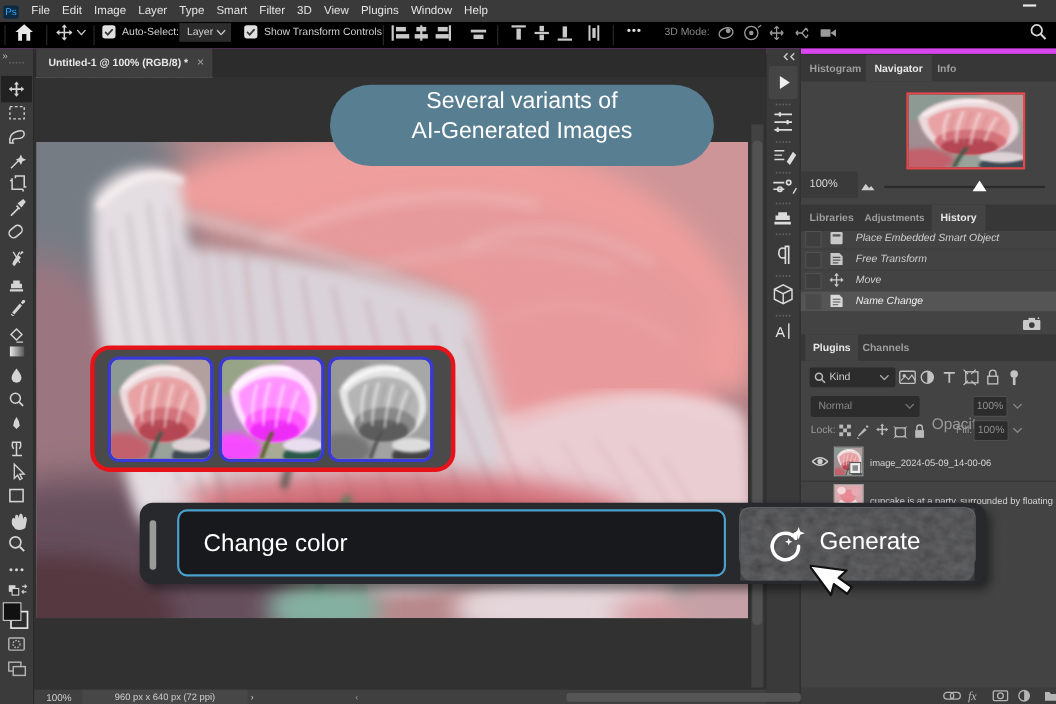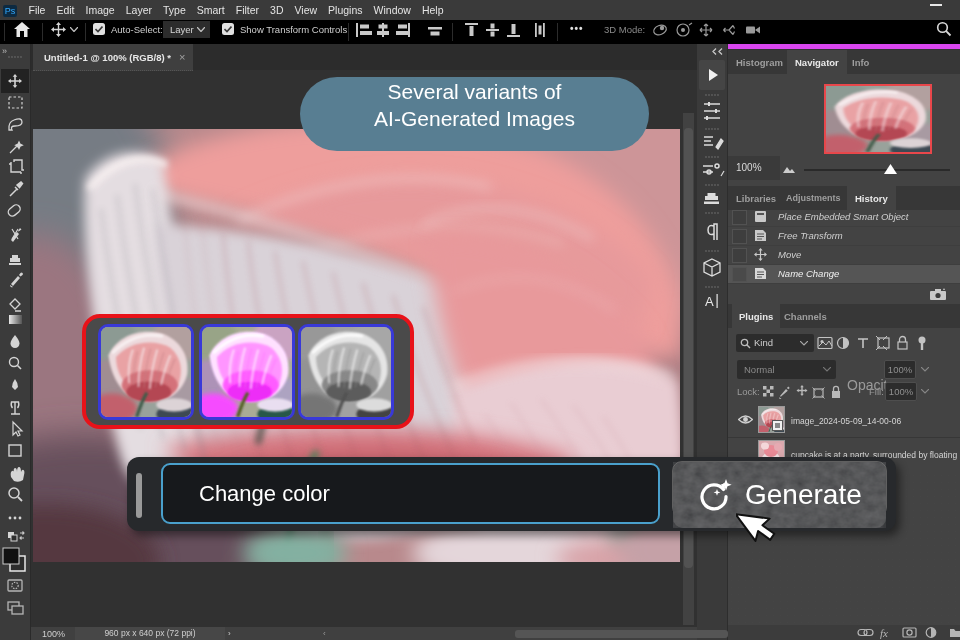--- a/index.html
+++ b/index.html
@@ -57,24 +57,24 @@
           line-height:27px;padding-top:1px;box-sizing:border-box;}
   #redbox{left:82px;top:314px;width:332px;height:115px;border:4px solid #e81219;
           border-radius:18px;background:#4a4a4a;box-sizing:border-box;}
   .thumb{position:absolute;top:324px;width:96px;height:96px;border:3px solid #3939d8;
          border-radius:10px;box-sizing:border-box;overflow:hidden;background:#999;}
   #promptbar{left:127px;top:457px;width:769px;height:74px;background:#27292c;
              border-radius:12px;box-shadow:4px 5px 9px rgba(0,0,0,.45);}
   #grip{left:136px;top:473px;width:6px;height:45px;background:#9a9a9a;border-radius:3px;}
   #input{left:161px;top:463px;width:499px;height:61px;background:#17191c;
          border:2px solid #4aa0cc;border-radius:9px;box-sizing:border-box;
-         color:#fff;font-size:22px;line-height:57px;padding-left:36px;}
+         color:#fff;font-size:22px;line-height:57px;padding-left:22px;}
   #genbtn{left:672px;top:461px;width:215px;height:56px;background:#3f4042;
           border:1px solid #606060;box-sizing:border-box;
-          border-radius:10px;color:#fff;font-size:28px;display:flex;align-items:center;}
+          border-radius:10px;color:#fff;font-size:22px;display:flex;align-items:center;}
 </style>
 </head>
 <body>
 
   <div id="menubar" class="abs">
     <div id="pslogo">Ps</div>
     <div class="mitem">File</div>
     <div class="mitem">Edit</div>
     <div class="mitem">Image</div>
     <div class="mitem">Layer</div>

